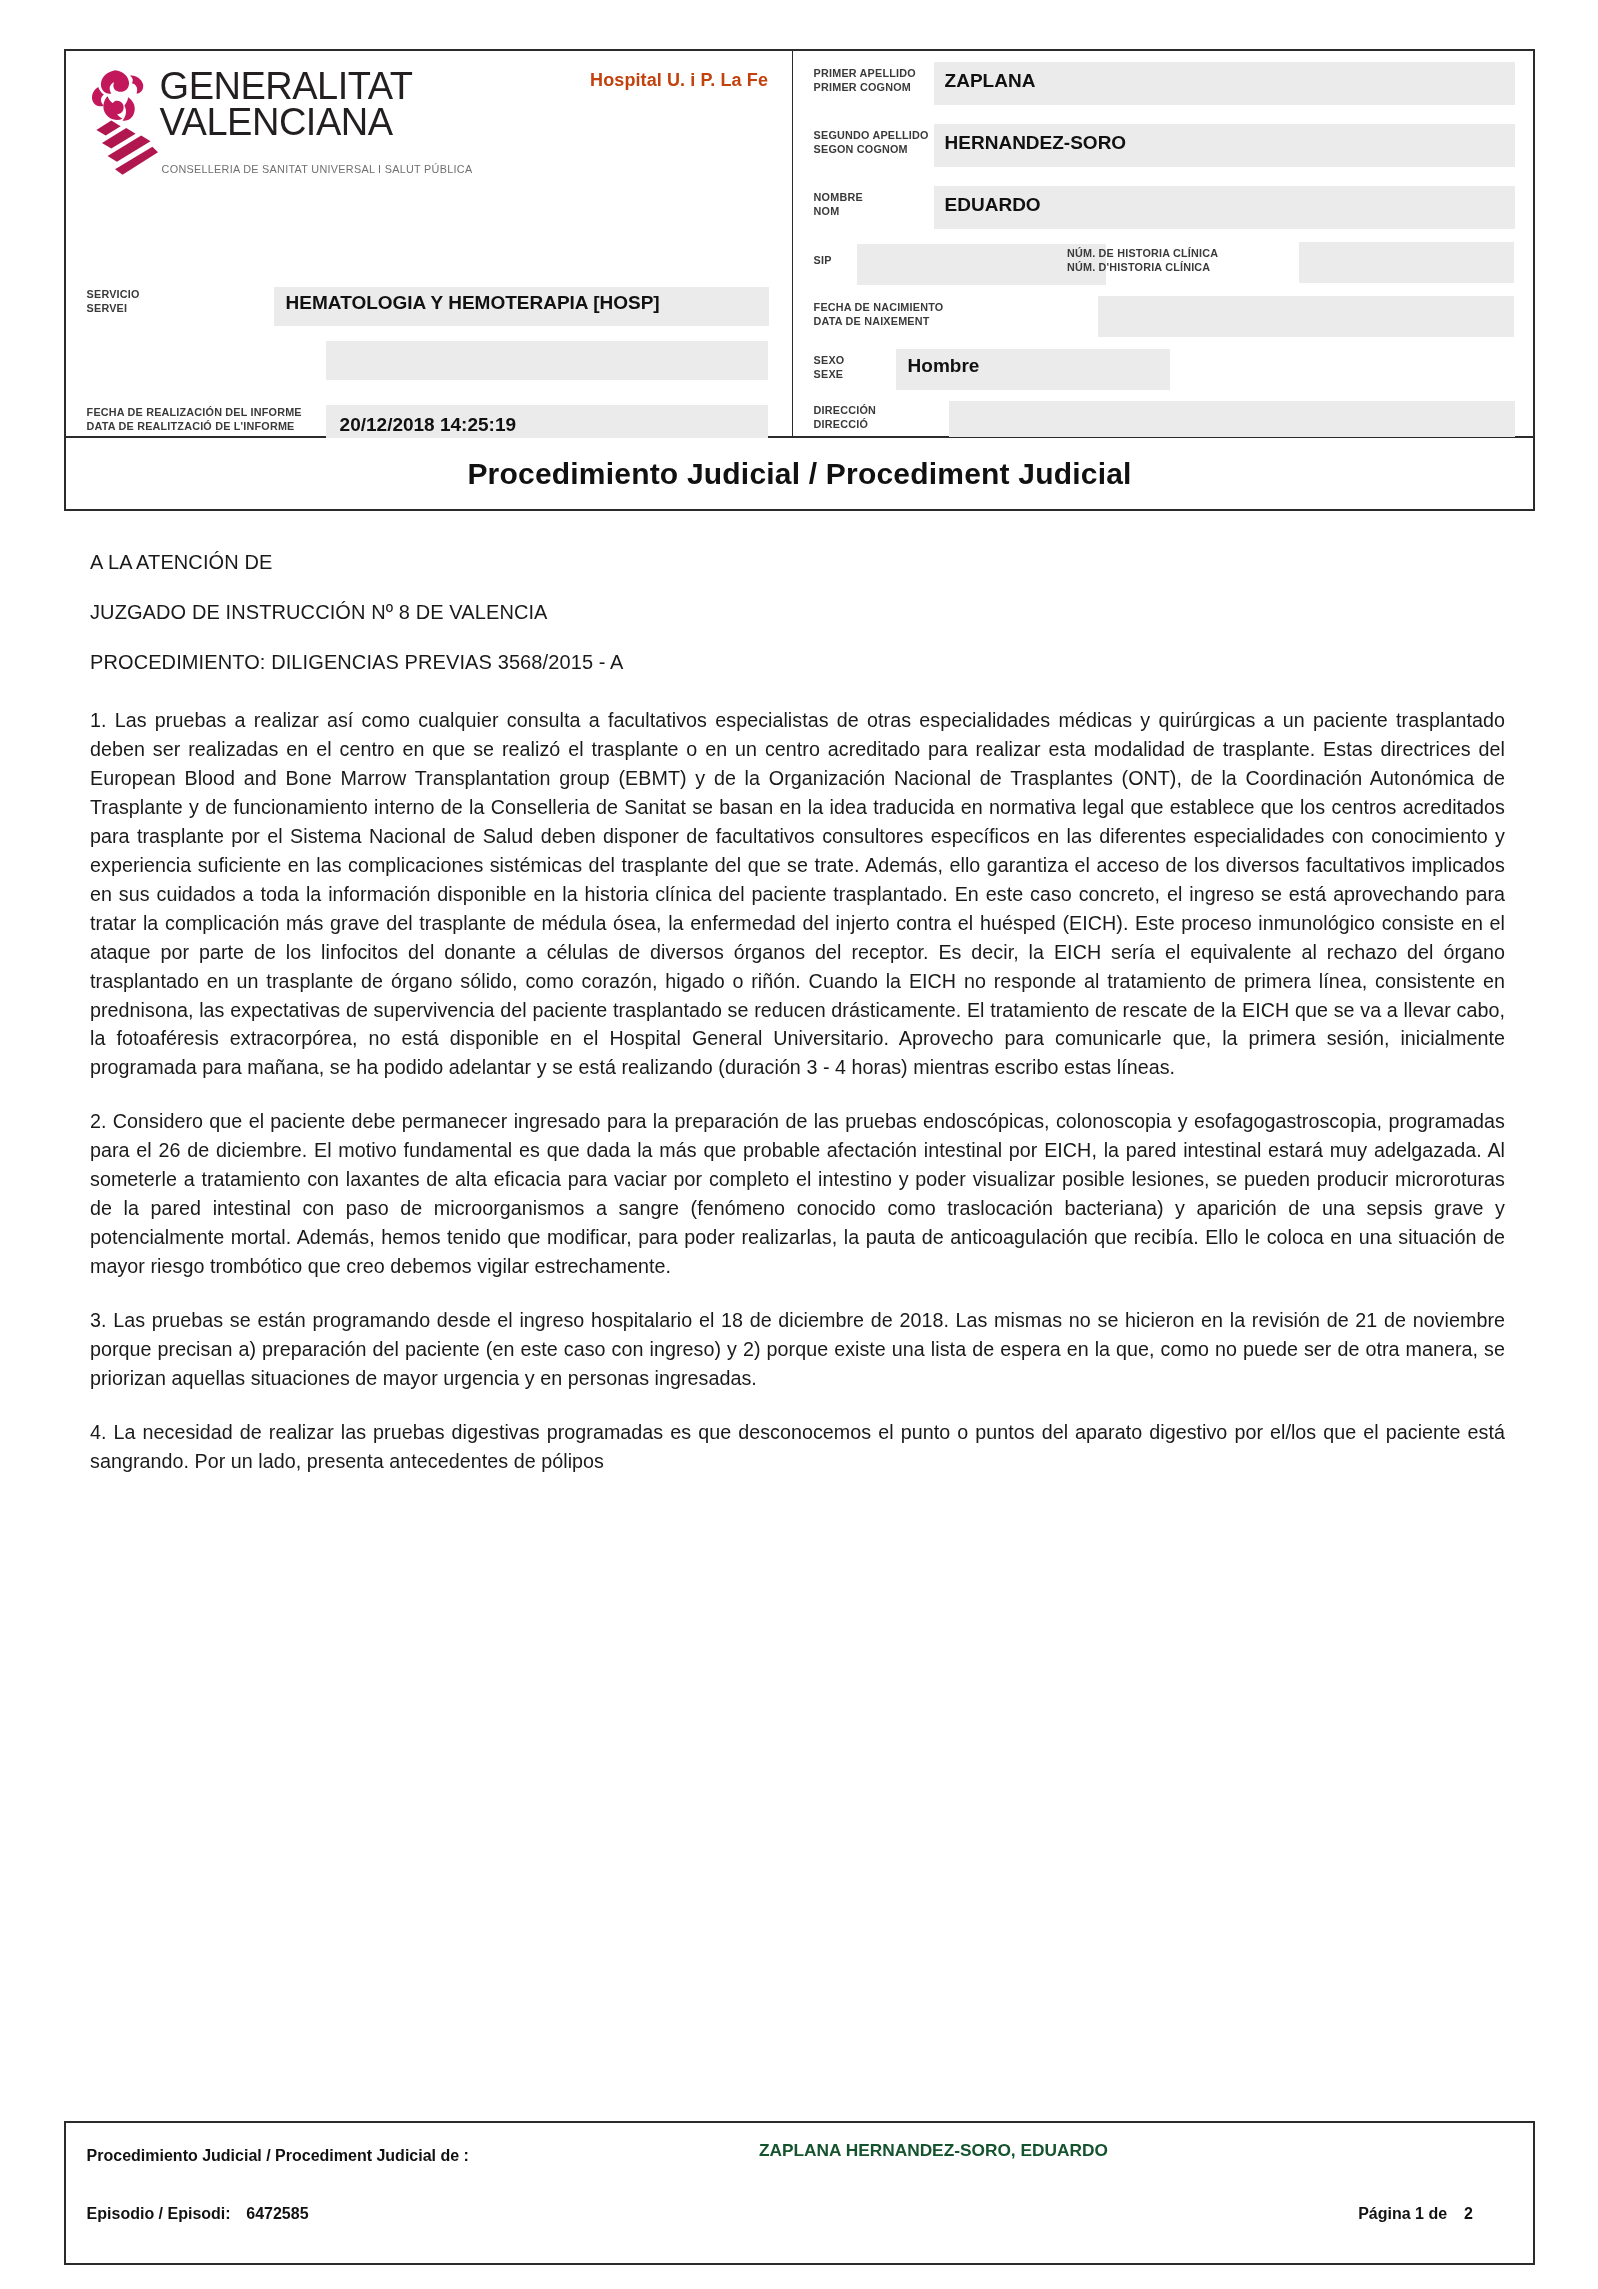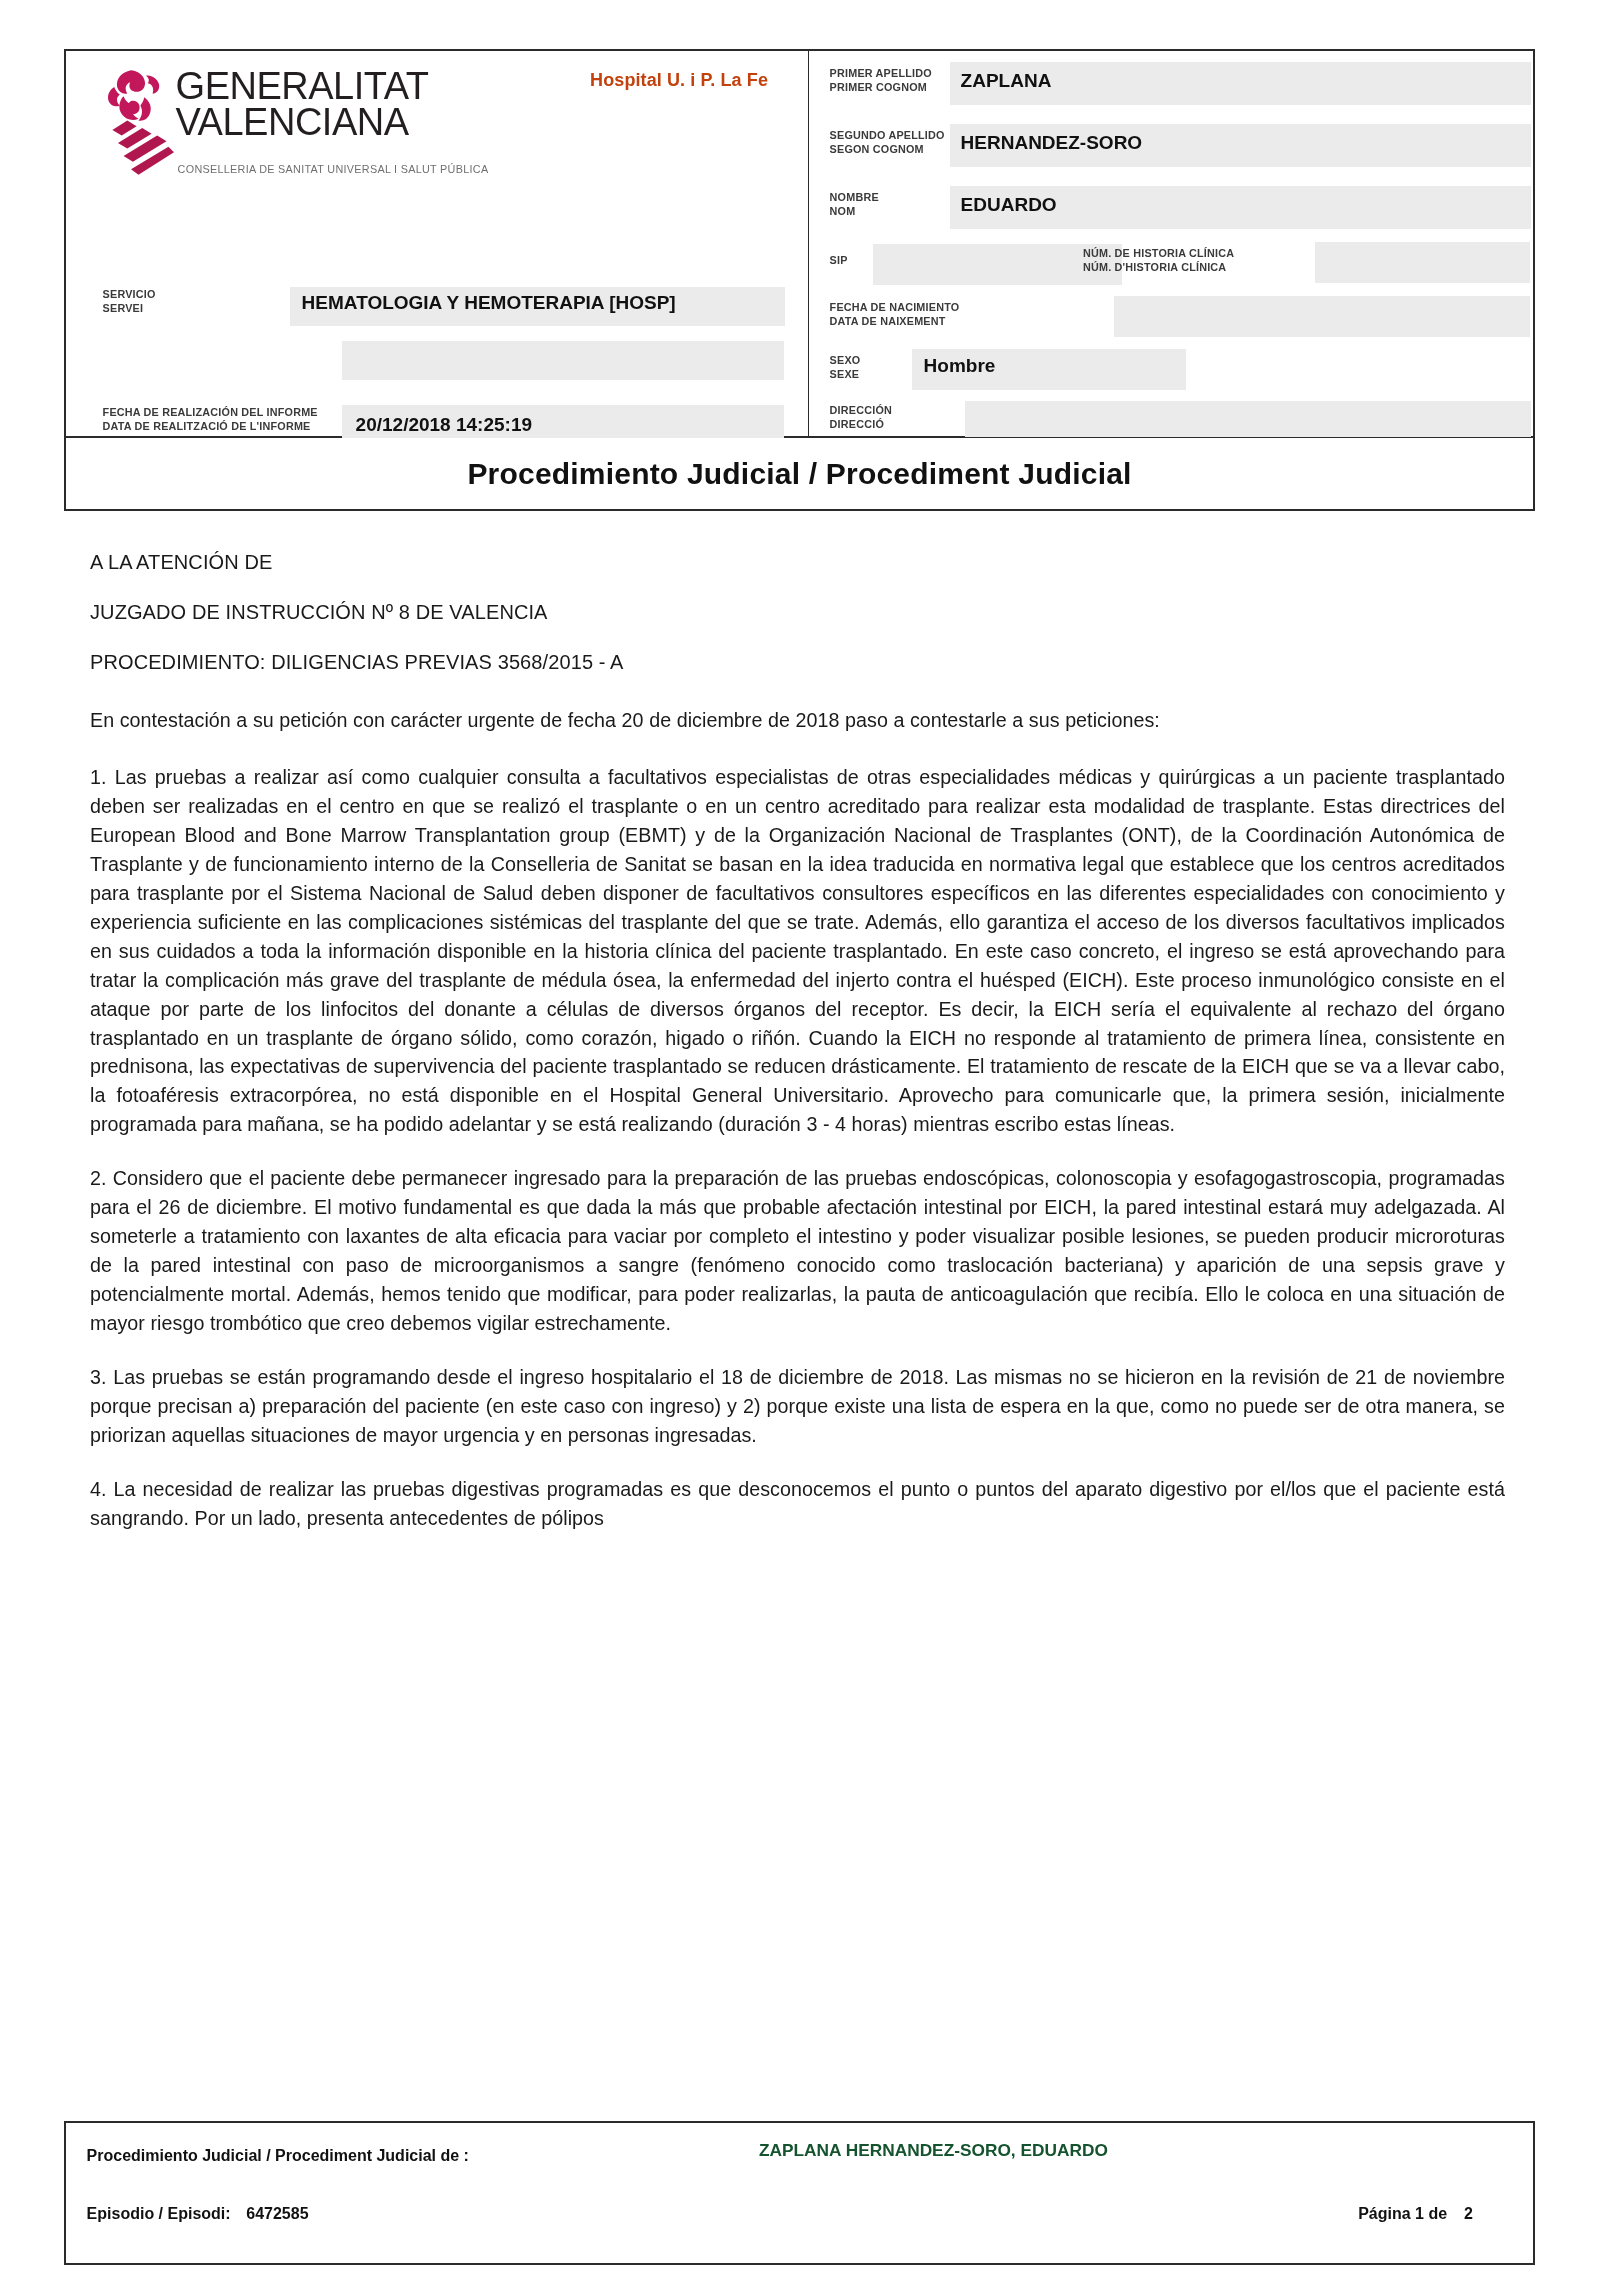--- a/index.html
+++ b/index.html
@@ -32,21 +32,20 @@
     height: 389px;
     border: 2.8px solid #2b2b2b;
     box-sizing: border-box;
     background: #fff;
   }
 
   .header-split {
     display: flex;
     height: 100%;
     box-sizing: border-box;
-    padding-left: 16px;
   }
 
   .hdr-left {
     width: 726px;
     position: relative;
     box-sizing: border-box;
   }
   .hdr-right {
     flex: 1;
     position: relative;
@@ -355,21 +354,20 @@
 
   <div class="title-banner">
     <span>Procedimiento Judicial / Procediment  Judicial</span>
   </div>
 
   <div class="body-area">
     <div class="addr-line">A LA ATENCIÓN DE</div>
     <div class="addr-line">JUZGADO DE INSTRUCCIÓN Nº 8 DE VALENCIA</div>
     <div class="addr-line" style="margin-bottom:32px;">PROCEDIMIENTO: DILIGENCIAS PREVIAS 3568/2015 - A</div>
 
-    <p class="para intro">En contestación a su petición con carácter urgente de fecha 20 de diciembre de 2018 paso a contestarle a sus peticiones:</p>
     <p class="para">1. Las pruebas a realizar así como cualquier consulta a facultativos especialistas de otras especialidades médicas y quirúrgicas a un paciente trasplantado deben ser realizadas en el centro en que se realizó el trasplante o en un centro acreditado para realizar esta modalidad de trasplante. Estas directrices del European Blood and Bone Marrow Transplantation group (EBMT) y de la Organización Nacional de Trasplantes (ONT), de la Coordinación Autonómica de Trasplante y de funcionamiento interno de la Conselleria de Sanitat se basan en la idea traducida en normativa legal que establece que los centros acreditados para trasplante por el Sistema Nacional de Salud deben disponer de facultativos consultores específicos en las diferentes especialidades con conocimiento y experiencia suficiente en las complicaciones sistémicas del trasplante del que se trate. Además, ello garantiza el acceso de los diversos facultativos implicados en sus cuidados a toda la información disponible en la historia clínica del paciente trasplantado. En este caso concreto, el ingreso se está aprovechando para tratar la complicación más grave del trasplante de médula ósea, la enfermedad del injerto contra el huésped (EICH). Este proceso inmunológico consiste en el ataque por parte de los linfocitos del donante a células de diversos órganos del receptor. Es decir, la EICH sería el equivalente al rechazo del órgano trasplantado en un trasplante de órgano sólido, como corazón, higado o riñón. Cuando la EICH no responde al tratamiento de primera línea, consistente en prednisona, las expectativas de supervivencia del paciente trasplantado se reducen drásticamente. El tratamiento de rescate de la EICH que se va a llevar cabo, la fotoaféresis extracorpórea, no está disponible en el Hospital General Universitario. Aprovecho para comunicarle que, la primera sesión, inicialmente programada para mañana, se ha podido adelantar y se está realizando (duración 3 - 4 horas) mientras escribo estas líneas.</p>
     <p class="para">2. Considero que el paciente debe permanecer ingresado para la preparación de las pruebas endoscópicas, colonoscopia y esofagogastroscopia, programadas para el 26 de diciembre. El motivo fundamental es que dada la más que probable afectación intestinal por EICH, la pared intestinal estará muy adelgazada. Al someterle a tratamiento con laxantes de alta eficacia para vaciar por completo el intestino y poder visualizar posible lesiones, se pueden producir microroturas de la pared intestinal con paso de microorganismos a sangre (fenómeno conocido como traslocación bacteriana) y aparición de una sepsis grave y potencialmente mortal. Además, hemos tenido que modificar, para poder realizarlas, la pauta de anticoagulación que recibía. Ello le coloca en una situación de mayor riesgo trombótico que creo debemos vigilar estrechamente.</p>
     <p class="para">3. Las pruebas se están programando desde el ingreso hospitalario el 18 de diciembre de 2018. Las mismas no se hicieron en la revisión de 21 de noviembre porque precisan a) preparación del paciente (en este caso con ingreso) y 2) porque existe una lista de espera en la que, como no puede ser de otra manera, se priorizan aquellas situaciones de mayor urgencia y en personas ingresadas.</p>
     <p class="para">4. La necesidad de realizar las pruebas digestivas programadas es que desconocemos el punto o puntos del aparato digestivo por el/los que el paciente está sangrando. Por un lado, presenta antecedentes de pólipos</p>
   </div>
 
   <div class="footer-box">
     <div class="f-left-1">Procedimiento Judicial / Procediment  Judicial de :</div>
     <div class="f-center-1">ZAPLANA HERNANDEZ-SORO, EDUARDO</div>
     <div class="f-left-2">

